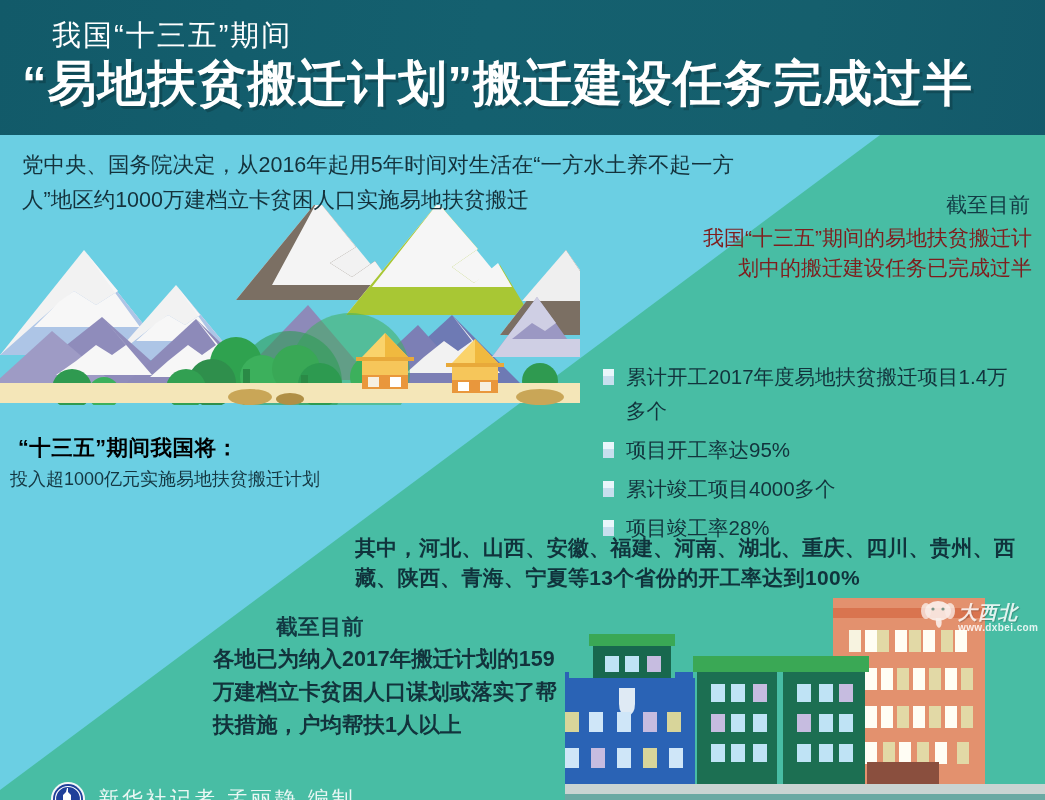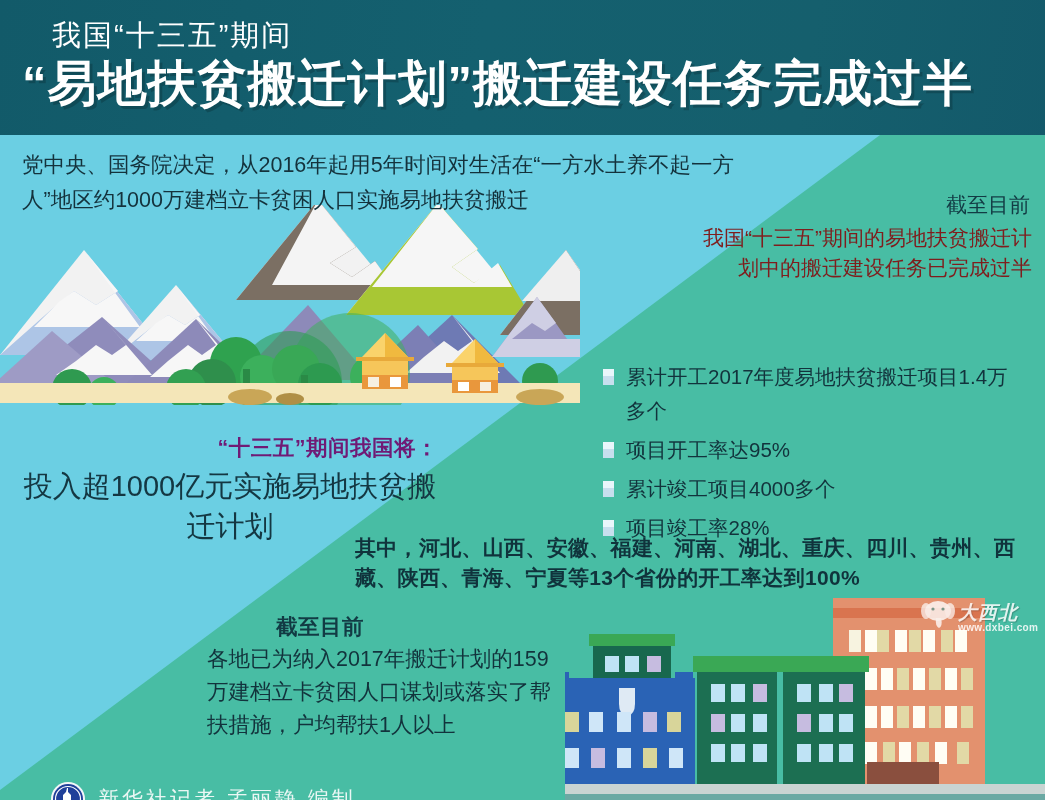--- a/index.html
+++ b/index.html
@@ -75,41 +75,41 @@
     font-size:20.5px;line-height:34px;color:#12333c;
   }
   .bullets .row{display:flex;align-items:flex-start;margin-bottom:5px;}
   .bullets .bullet{
     width:11px;height:16px;flex:0 0 11px;margin-top:9px;margin-right:12px;
     background:linear-gradient(180deg,#e9f6fb 0 45%,#c7dfee 45% 100%);
   }
   .bullets .btxt{flex:1;}
 
   .t-plan-title{
-    position:absolute;left:18px;top:298px;width:420px;text-align:right;
-    font-size:21.5px;color:#701a75;font-weight:700;letter-spacing:.5px;
+    position:absolute;left:18px;top:298px;width:420px;text-align:left;
+    font-size:21.5px;color:#000000;font-weight:700;letter-spacing:.5px;
   }
   .t-plan-body{
-    position:absolute;left:10px;top:332px;width:440px;text-align:center;
-    font-size:29px;color:#143742;font-weight:400;
+    position:absolute;left:10px;top:332px;width:440px;
+    font-size:18px;color:#143742;font-weight:400;
   }
 
   .t-provinces{
     position:absolute;left:355px;top:398px;width:680px;
     font-size:21px;line-height:30px;color:#10333c;font-weight:700;
     letter-spacing:.3px;
   }
 
   .t-stat-title{
     position:absolute;left:205px;top:477px;width:230px;text-align:center;
     font-size:21.5px;color:#123b44;font-weight:700;letter-spacing:.5px;
   }
   .t-stat-body{
-    position:absolute;left:207px;top:508px;width:360px;
-    font-size:21.5px;line-height:33px;color:#12333c;font-weight:400;
+    position:absolute;left:213px;top:508px;width:360px;
+    font-size:21.5px;line-height:33px;color:#12333c;font-weight:700;
   }
 
   
   .footer{
     position:absolute;left:50px;top:646px;display:flex;align-items:center;
   }
   .footer .credit{
     margin-left:12px;font-size:21px;color:#eaf7f4;letter-spacing:3px;
     font-weight:400;white-space:nowrap;
   }

